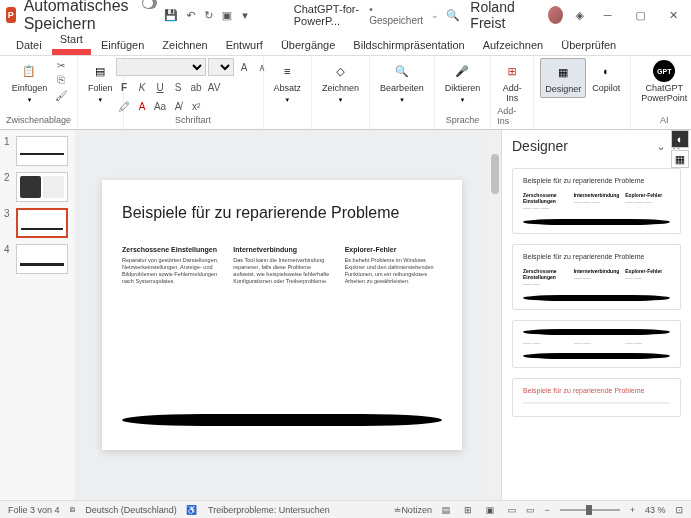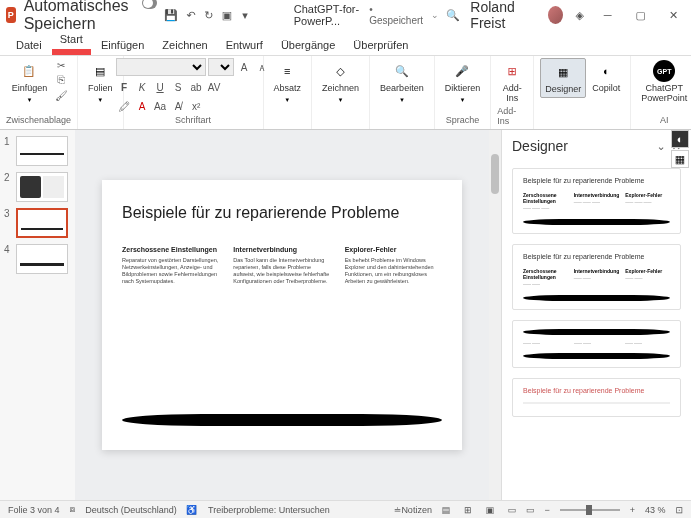--- a/index.html
+++ b/index.html
@@ -114,20 +114,22 @@
   </div>
 </div>
 
 <div class="ribbon-tabs">
   <div class="tab">Datei</div>
   <div class="tab active">Start</div>
   <div class="tab">Einfügen</div>
   <div class="tab">Zeichnen</div>
   <div class="tab">Entwurf</div>
   <div class="tab">Übergänge</div>
+  <div class="tab">Bildschirmpräsentation</div>
+  <div class="tab">Aufzeichnen</div>
   <div class="tab">Überprüfen</div>
 
 </div>
 
 <div class="ribbon">
   <div class="ribbon-group">
     <div class="group-content">
       <div class="big-btn">
         <div class="big-btn-icon">📋</div>
         <div class="big-btn-label">Einfügen</div>

